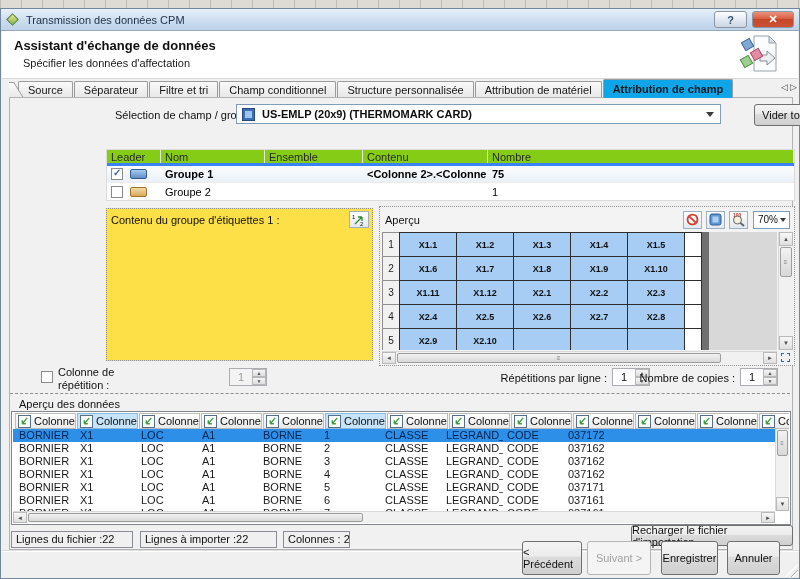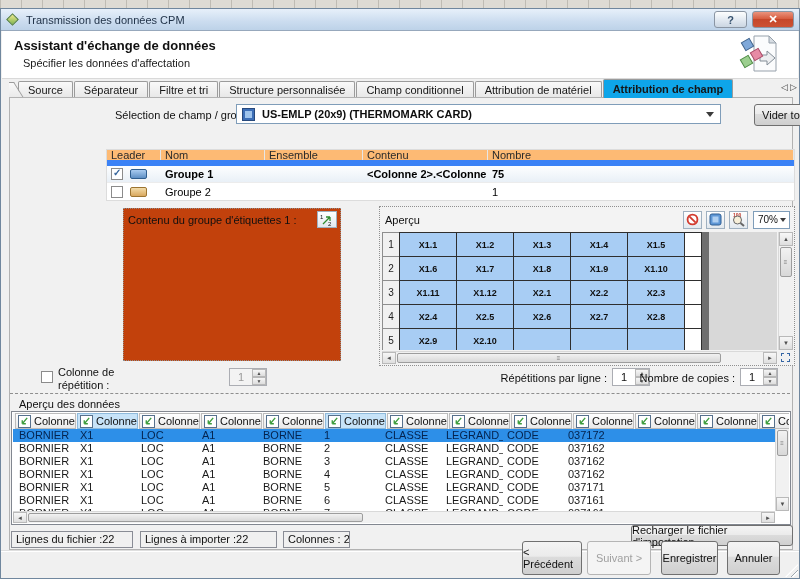--- a/index.html
+++ b/index.html
@@ -39,33 +39,33 @@
     display:flex;align-items:center;}
   .combo-ico{width:13px;height:13px;margin:0 7px 0 5px;background:#3D6FB8;border:1px solid #27497C;position:relative;flex:0 0 13px;}
   .combo-ico i{position:absolute;inset:2px;background:#9FC4EC;}
   .combo-text{font-size:11px;font-weight:bold;color:#0D0D0D;white-space:nowrap;}
   .combo-arrow{margin-left:auto;margin-right:6px;width:0;height:0;border:4px solid transparent;border-top:5px solid #3B3B3B;position:relative;top:2px;}
   .btn{border:1px solid #707070;border-radius:3px;font-size:11px;color:#101010;display:flex;align-items:center;justify-content:center;
     background:linear-gradient(#F4F4F4,#EBEBEB 45%,#DCDCDC 46%,#CFCFCF);}
   .btn-clear{position:absolute;left:753px;top:95px;width:63px;height:22px;}
   
   .gt{position:absolute;left:105px;top:140px;width:689px;background:#FFF;border:1px solid #DCDCDC;font-size:11px;}
-  .gt-head{display:flex;height:16px;background:#fdba74;border-bottom:6px solid #3b82f6;color:#2A2A2A;}
+  .gt-head{display:flex;height:16px;background:#84cc16;border-bottom:3px solid #3b82f6;color:#2A2A2A;}
   .gt-head .gt-c{border-right:1px solid #E6E6E6;}
   .gt-c{padding:1px 4px;display:flex;align-items:center;overflow:hidden;white-space:nowrap;}
   .c-leader{flex:0 0 54px;}.c-nom{flex:0 0 104px;}.c-ens{flex:0 0 98px;}.c-cont{flex:0 0 125px;}.c-nb{flex:1;}
   .gt-row{display:flex;height:17px;align-items:center;}
   .gt-row.lead{font-weight:bold;background:linear-gradient(#FDFEFF,#E9F0F7);border-bottom:1px solid #ECECEC;}
   .cb{width:12px;height:12px;background:#FFF;border:1px solid #8B8B8B;position:relative;flex:0 0 12px;}
   .cb.checked::after{content:"✓";position:absolute;left:1px;top:-2px;font-size:10px;font-weight:bold;color:#35649B;}
   .chip{width:17px;height:10px;border-radius:2px;margin-left:7px;}
   .chip-blue{background:linear-gradient(#A9CBF0,#5E8FC4);border:1px solid #2F5E8F;}
   .chip-tan{background:linear-gradient(#F2DCA9,#D9A85E);border:1px solid #9C7430;}
   
-  .cg{position:absolute;left:105px;top:199px;width:218px;height:153px;border:1px dotted #8F8F8F;background:#c2410c;margin-left:17px;}
+  .cg{position:absolute;left:105px;top:199px;width:267px;height:153px;border:1px dotted #8F8F8F;background:#fde047;}
   .cg-head{height:21px;display:flex;align-items:center;padding:0 3px 0 4px;font-size:11px;color:#101010;}
   .icon-btn{width:20px;height:17px;border:1px solid #9FB0C0;background:linear-gradient(#FFF,#E2E8EE);
     display:flex;align-items:center;justify-content:center;}
   .cg-sort{margin-left:auto;}
   .cg-body{position:absolute;left:0;right:0;top:21px;bottom:0;background:#A8CFF7;padding:5px 4px;
     font-size:11px;font-weight:bold;color:#0A0A0A;}
   
   .pv{position:absolute;left:378px;top:197px;width:416px;height:160px;border:1px dotted #8F8F8F;background:#F3F3F3;}
   .pv-head{height:25px;display:flex;align-items:center;padding:0 4px 0 5px;font-size:11px;color:#101010;}
   .pv-head .icon-btn{margin-left:4px;width:19px;height:18px;}
@@ -174,22 +174,22 @@
           <rect x="3" y="24" width="9" height="9" transform="rotate(-30 7.5 28.5)" fill="#9CCF8F" stroke="#4F8C46"></rect>
         </svg>
       </span>
     </div>
 
     <div class="tabs-row">
       <span class="tab-lead"></span>
     <div class="tab">Source</div>
         <div class="tab">Séparateur</div>
         <div class="tab">Filtre et tri</div>
+        <div class="tab">Champ conditionnel</div>
         <div class="tab">Structure personnalisée</div>
-        <div class="tab">Champ conditionnel</div>
         <div class="tab">Attribution de matériel</div>
         <div class="tab active">Attribution de champ</div>
       </div>
     <div class="tab-scroll"><span>◁</span><span>▷</span></div>
     <div class="tabpage"></div>
 
     <div class="fs-label">Sélection de champ / groupe :</div>
     <div class="combo">
       <span class="combo-ico">
           <i></i>

